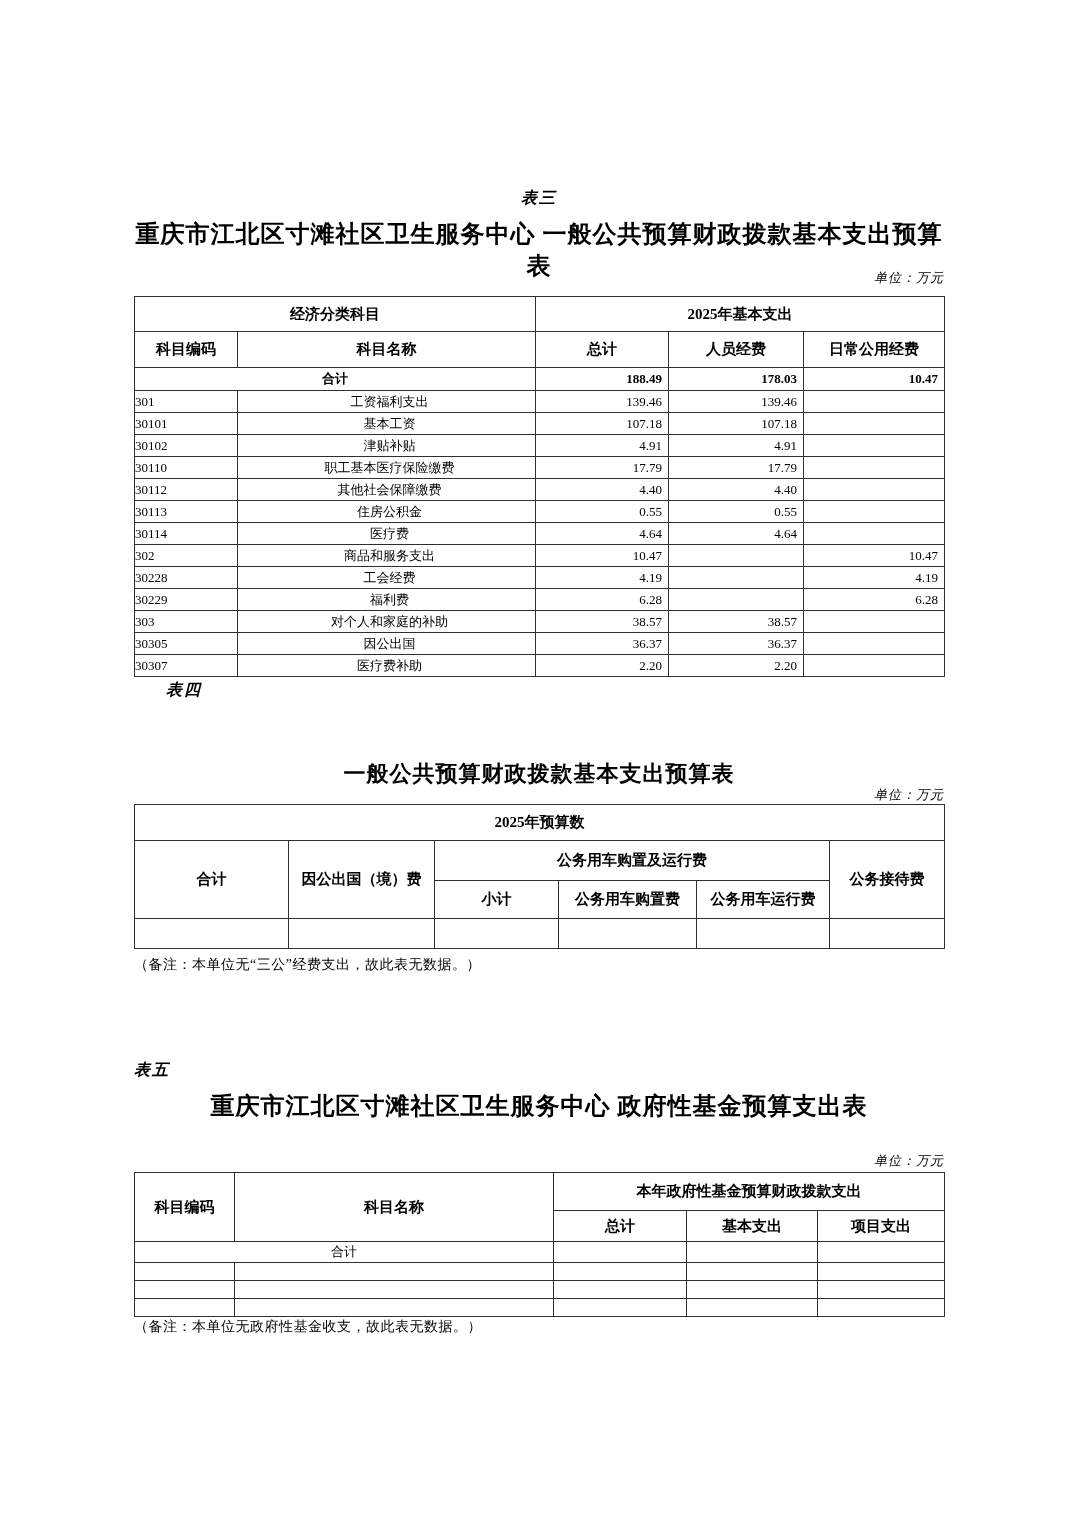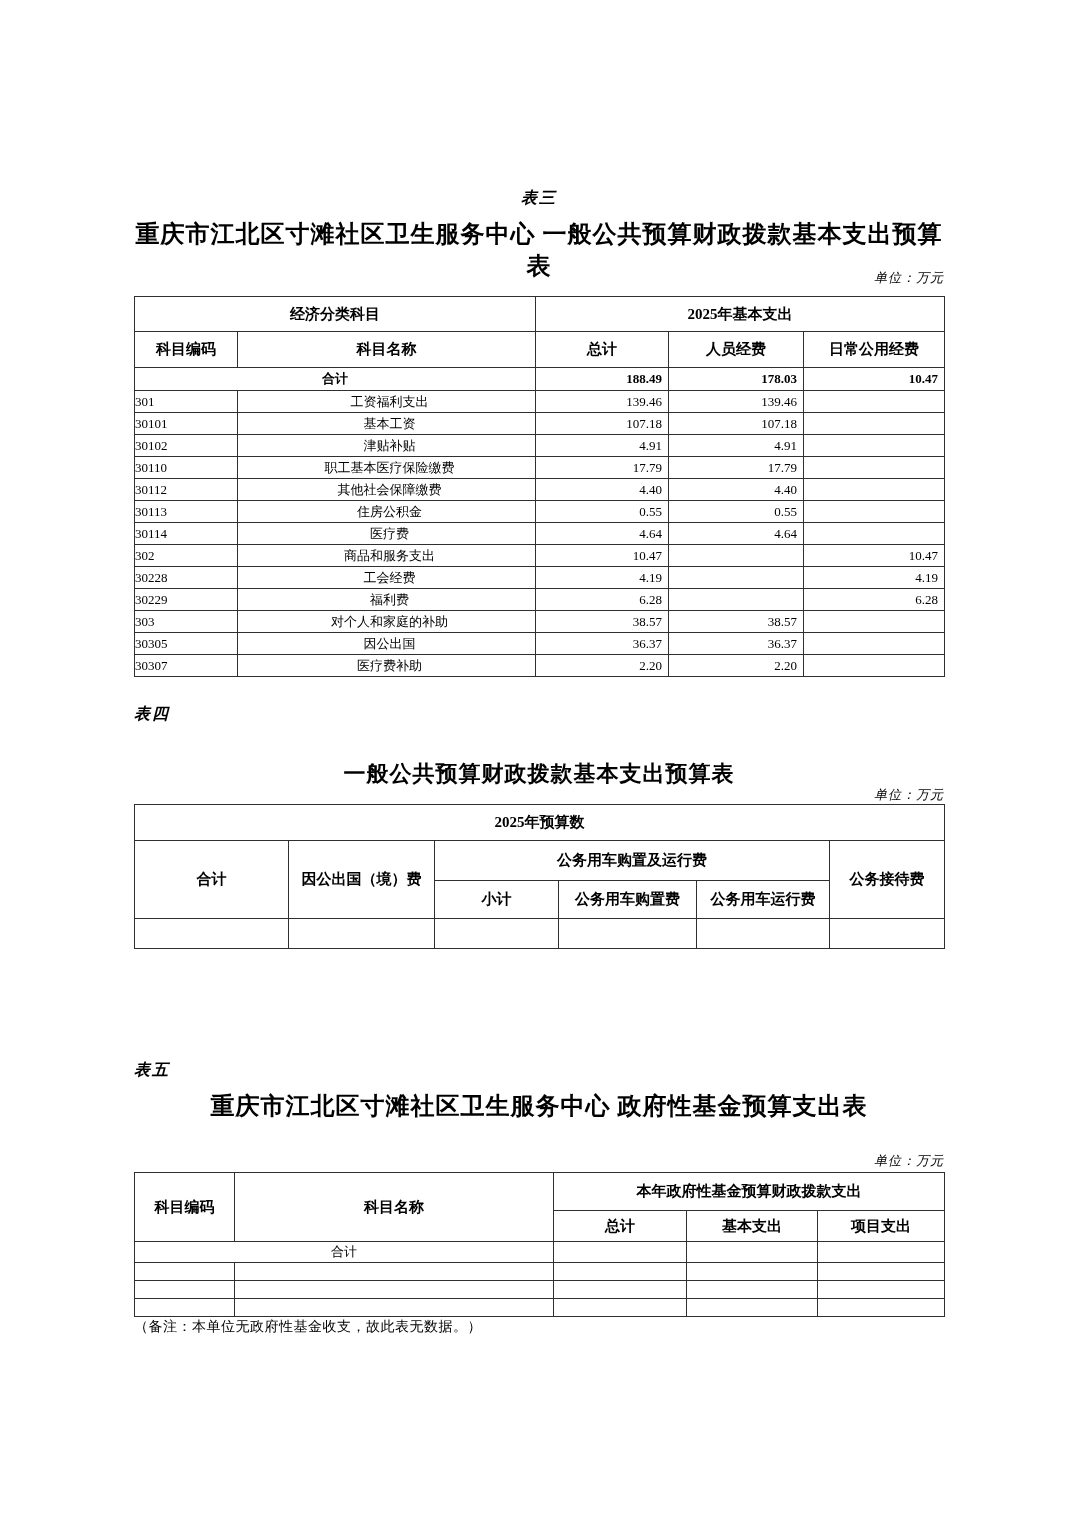--- a/index.html
+++ b/index.html
@@ -212,21 +212,21 @@
       <tr class="data-row">
         <td class="code">30307</td>
         <td class="name">医疗费补助</td>
         <td class="num">2.20</td>
         <td class="num">2.20</td>
         <td class="num"></td>
       </tr>
     </tbody>
   </table>
 
-  <div class="abs table-tag" style="top:704px;">表四</div>
+  <div class="abs table-tag" style="top:680px;margin-left:32px;">表四</div>
   <div class="abs doc-title small" style="top:726px;">
     <div>一般公共预算财政拨款基本支出预算表</div>
     <div>一般公共预算“三公”经费支出表</div>
   </div>
   <div class="abs unit-label" style="top:786px;">单位：万元</div>
 
   <table id="t4" class="abs" style="top:804px;">
     <colgroup>
       <col style="width:154px">
         <col style="width:146px">
@@ -253,20 +253,21 @@
       <tr class="empty-row">
         <td></td>
         <td></td>
         <td></td>
         <td></td>
         <td></td>
         <td></td>
       </tr>
     </tbody>
   </table>
+  <div class="abs note" style="top:956px;">（备注：本单位无“三公”经费支出，故此表无数据。）</div>
 
   <div class="abs table-tag" style="top:1060px;">表五</div>
   <div class="abs doc-title" style="top:1090px;">重庆市江北区寸滩社区卫生服务中心 政府性基金预算支出表</div>
   <div class="abs unit-label" style="top:1152px;">单位：万元</div>
 
   <table id="t5" class="abs" style="top:1172px;">
     <colgroup>
       <col style="width:100px">
         <col style="width:319px">
         <col style="width:133px">

